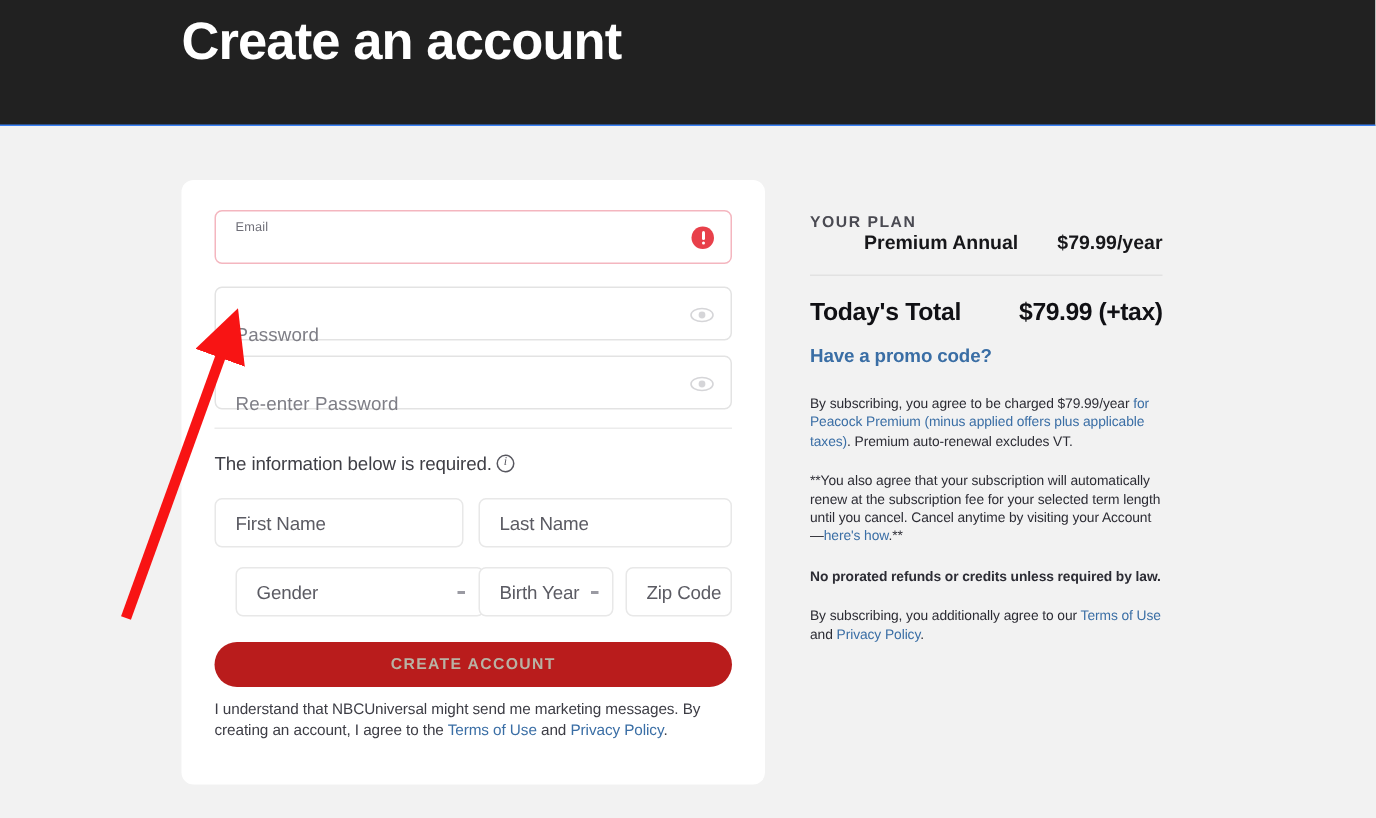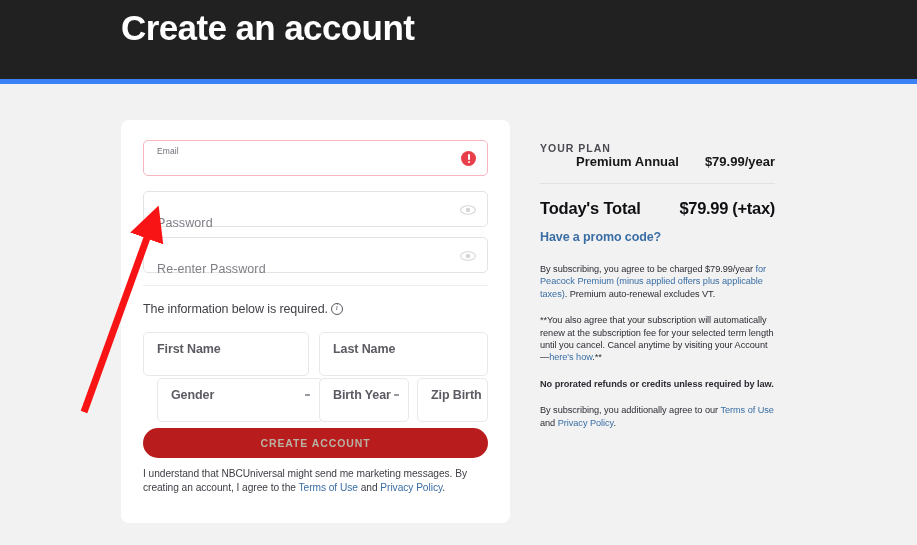--- a/index.html
+++ b/index.html
@@ -13,21 +13,21 @@
     position: relative;
     width: 917px; height: 545px;
     background: #f2f2f2;
   }
 
   
   .header {
     position: absolute; top: 0; left: 0;
     width: 917px; height: 84px;
     background: #212121;
-    border-bottom: 5px solid #3b82f6;
+    border-bottom: 1px solid #3b82f6;
   }
   .header-title {
     position: absolute;
     left: 121px; top: 8px;
     color: #ffffff;
     font-size: 35px;
     font-weight: bold;
     letter-spacing: -0.6px;
   }
 
@@ -125,25 +125,24 @@
     left: 0; right: 0; top: -1.5px;
     text-align: center;
     font-size: 8px;
     font-style: italic;
     color: #57575f;
     font-family: "Liberation Serif", serif;
   }
 
   .ffield {
     position: absolute;
-    height: 44px;
+    height: 33px;
     background: #ffffff;
     border: 1px solid #e8e8e8;
     border-radius: 5px;
-    font-weight: bold;
   }
   .ffield .t {
     position: absolute;
     left: 13px; top: 9px;
     font-size: 12.5px;
     color: #5b5b63;
     letter-spacing: -0.1px;
   }
   .caret {
     position: absolute;
@@ -292,21 +291,21 @@
 
     <div class="ffield" style="left:36px; top:258px; width:166px;padding-left:14px;">
       <span class="t">Gender</span>
       <span class="caret" style="right:12px;"></span>
     </div>
     <div class="ffield" style="left:198px; top:258px; width:90px;">
       <span class="t">Birth Year</span>
       <span class="caret" style="right:9px;"></span>
     </div>
     <div class="ffield" style="left:296px; top:258px; width:71px;">
-      <span class="t">Zip Birth</span>
+      <span class="t">Zip Code</span>
     </div>
 
     <button class="cta">CREATE ACCOUNT</button>
 
     <div class="legal">
       <span>I understand that NBCUniversal might send me marketing messages. By creating an account, I agree to the </span><a href="#">Terms of Use</a><span> and </span><a href="#">Privacy Policy</a><span>.</span>
     </div>
   </div>
 
   <div class="plan">

